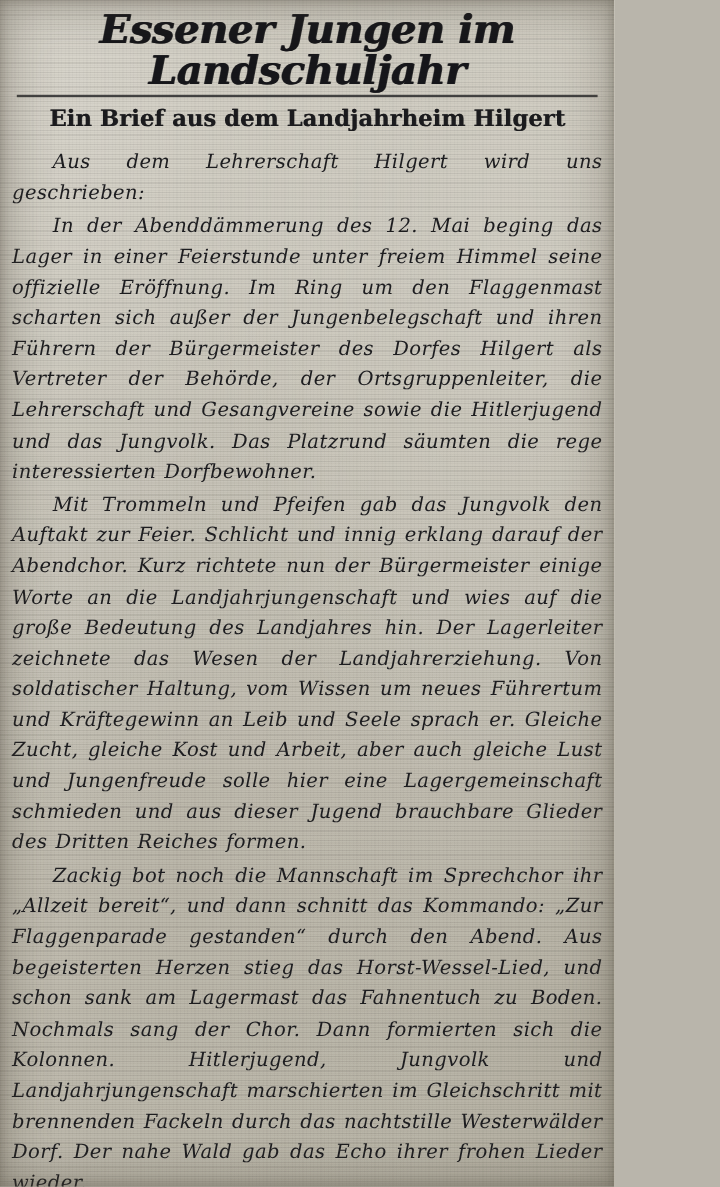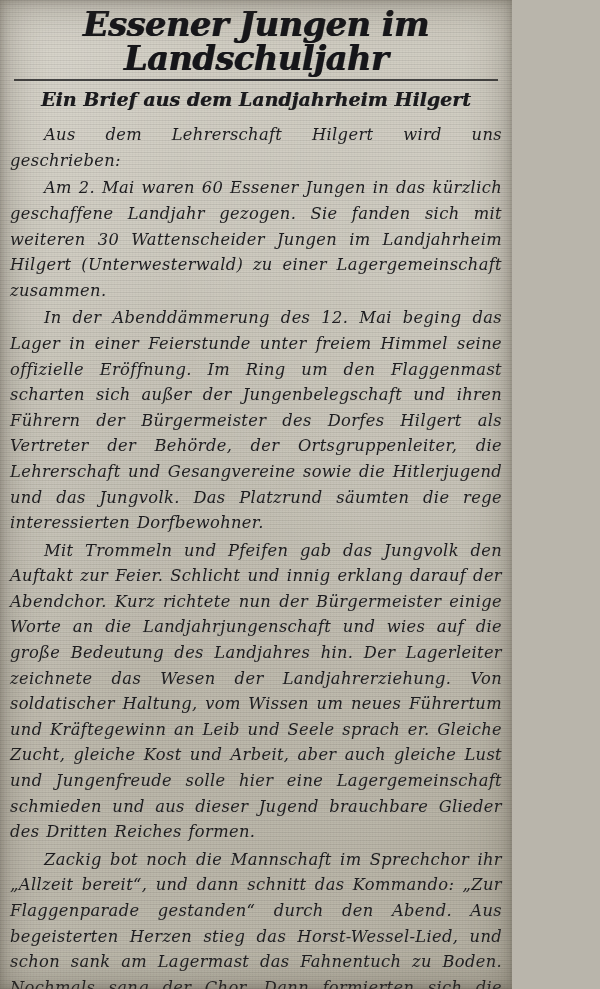--- a/index.html
+++ b/index.html
@@ -62,21 +62,20 @@
   }
   .rule {
     height: 2px;
     background: #2a2a2c;
     margin: 2px 4px 8px 4px;
     opacity: 0.85;
   }
   .subhead {
     font-family: "DejaVu Serif", serif;
     font-weight: bold;
-    font-style: italic;
     font-size: 19px;
     line-height: 1.1;
     text-align: center;
     color: #1b1b1e;
     margin: 0 0 12px 0;
     text-shadow: 0.4px 0 0 rgba(20,20,22,0.7);
   }
 
   
   .body-block {
@@ -131,21 +130,20 @@
   <div id="content">
 
     <h1 class="headline">Essener Jungen im Landschuljahr</h1>
 
     <div class="rule"></div>
 
     <h2 class="subhead">Ein Brief aus dem Landjahrheim Hilgert</h2>
 
     <div class="body-block">
       <p class="para">Aus dem Lehrerschaft Hilgert wird uns geschrieben:</p>
-      <p class="para">Am 2. Mai waren 60 Essener Jungen in das kürzlich geschaffene Landjahr gezogen. Sie fanden sich mit weiteren 30 Wattenscheider Jungen im Landjahrheim Hilgert (Unterwesterwald) zu einer Lagergemeinschaft zusammen.</p>
       <p class="para">In der Abenddämmerung des 12. Mai beging das Lager in einer Feierstunde unter freiem Himmel seine offizielle Eröffnung. Im Ring um den Flaggenmast scharten sich außer der Jungenbelegschaft und ihren Führern der Bürgermeister des Dorfes Hilgert als Vertreter der Behörde, der Ortsgruppenleiter, die Lehrerschaft und Gesangvereine sowie die Hitlerjugend und das Jungvolk. Das Platzrund säumten die rege interessierten Dorfbewohner.</p>
       <p class="para">Mit Trommeln und Pfeifen gab das Jungvolk den Auftakt zur Feier. Schlicht und innig erklang darauf der Abendchor. Kurz richtete nun der Bürgermeister einige Worte an die Landjahrjungenschaft und wies auf die große Bedeutung des Landjahres hin. Der Lagerleiter zeichnete das Wesen der Landjahrerziehung. Von soldatischer Haltung, vom Wissen um neues Führertum und Kräftegewinn an Leib und Seele sprach er. Gleiche Zucht, gleiche Kost und Arbeit, aber auch gleiche Lust und Jungenfreude solle hier eine Lagergemeinschaft schmieden und aus dieser Jugend brauchbare Glieder des Dritten Reiches formen.</p>
       <p class="para">Zackig bot noch die Mannschaft im Sprechchor ihr „Allzeit bereit“, und dann schnitt das Kommando: „Zur Flaggenparade gestanden“ durch den Abend. Aus begeisterten Herzen stieg das Horst-Wessel-Lied, und schon sank am Lagermast das Fahnentuch zu Boden. Nochmals sang der Chor. Dann formierten sich die Kolonnen. Hitlerjugend, Jungvolk und Landjahrjungenschaft marschierten im Gleichschritt mit brennenden Fackeln durch das nachtstille Westerwälder Dorf. Der nahe Wald gab das Echo ihrer frohen Lieder wieder.</p>
       <p class="para tail">Der Anfang ist gemacht. Die Parole der kommenden Tage für Jungen und Führer aber lautet: Vorwärts, vorwärts . . . .</p>
     </div>
 
   </div>
 
   <div id="bands"></div>
   <div id="vignette"></div>

